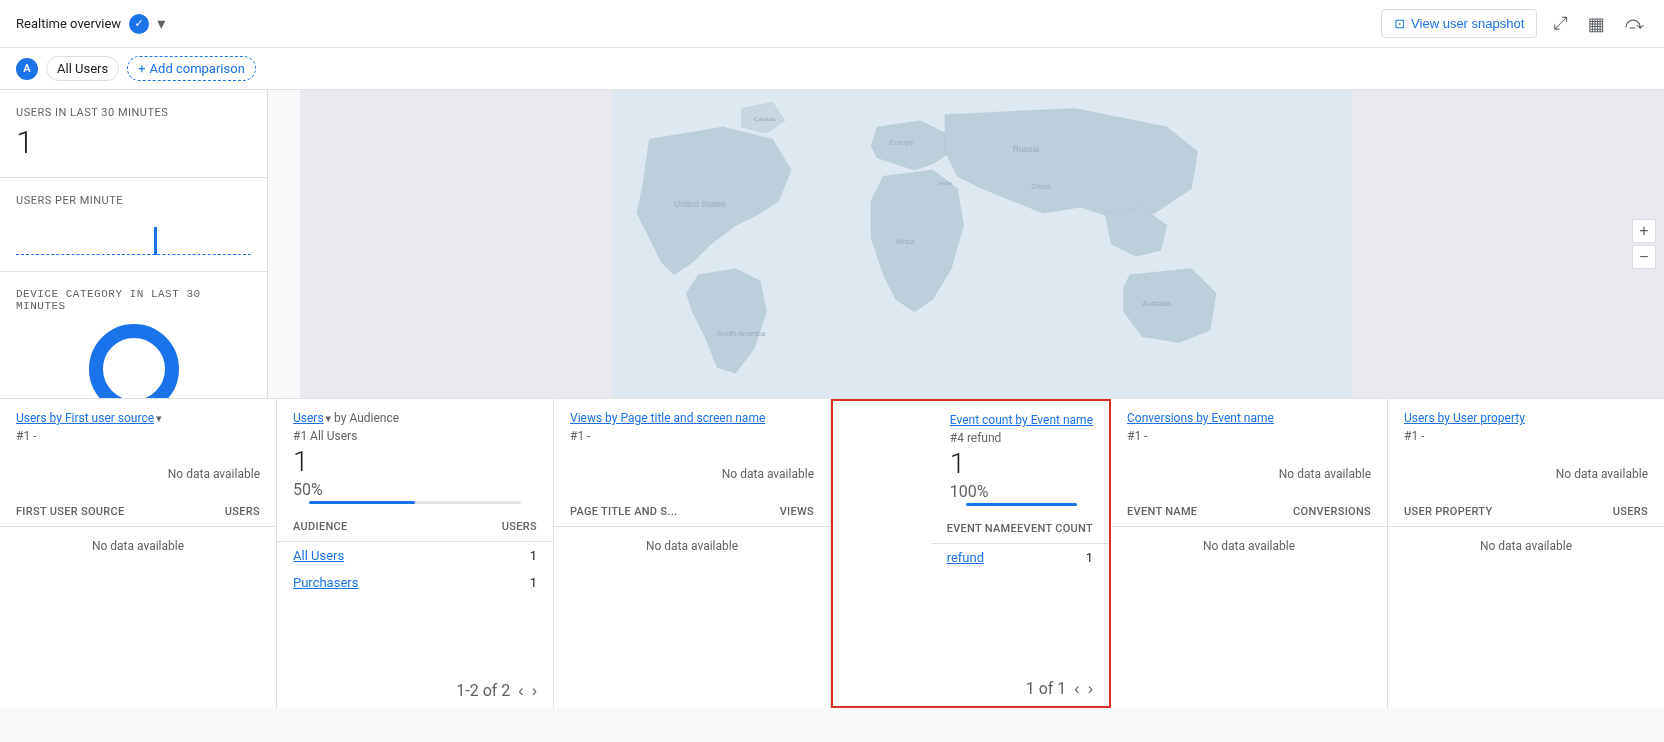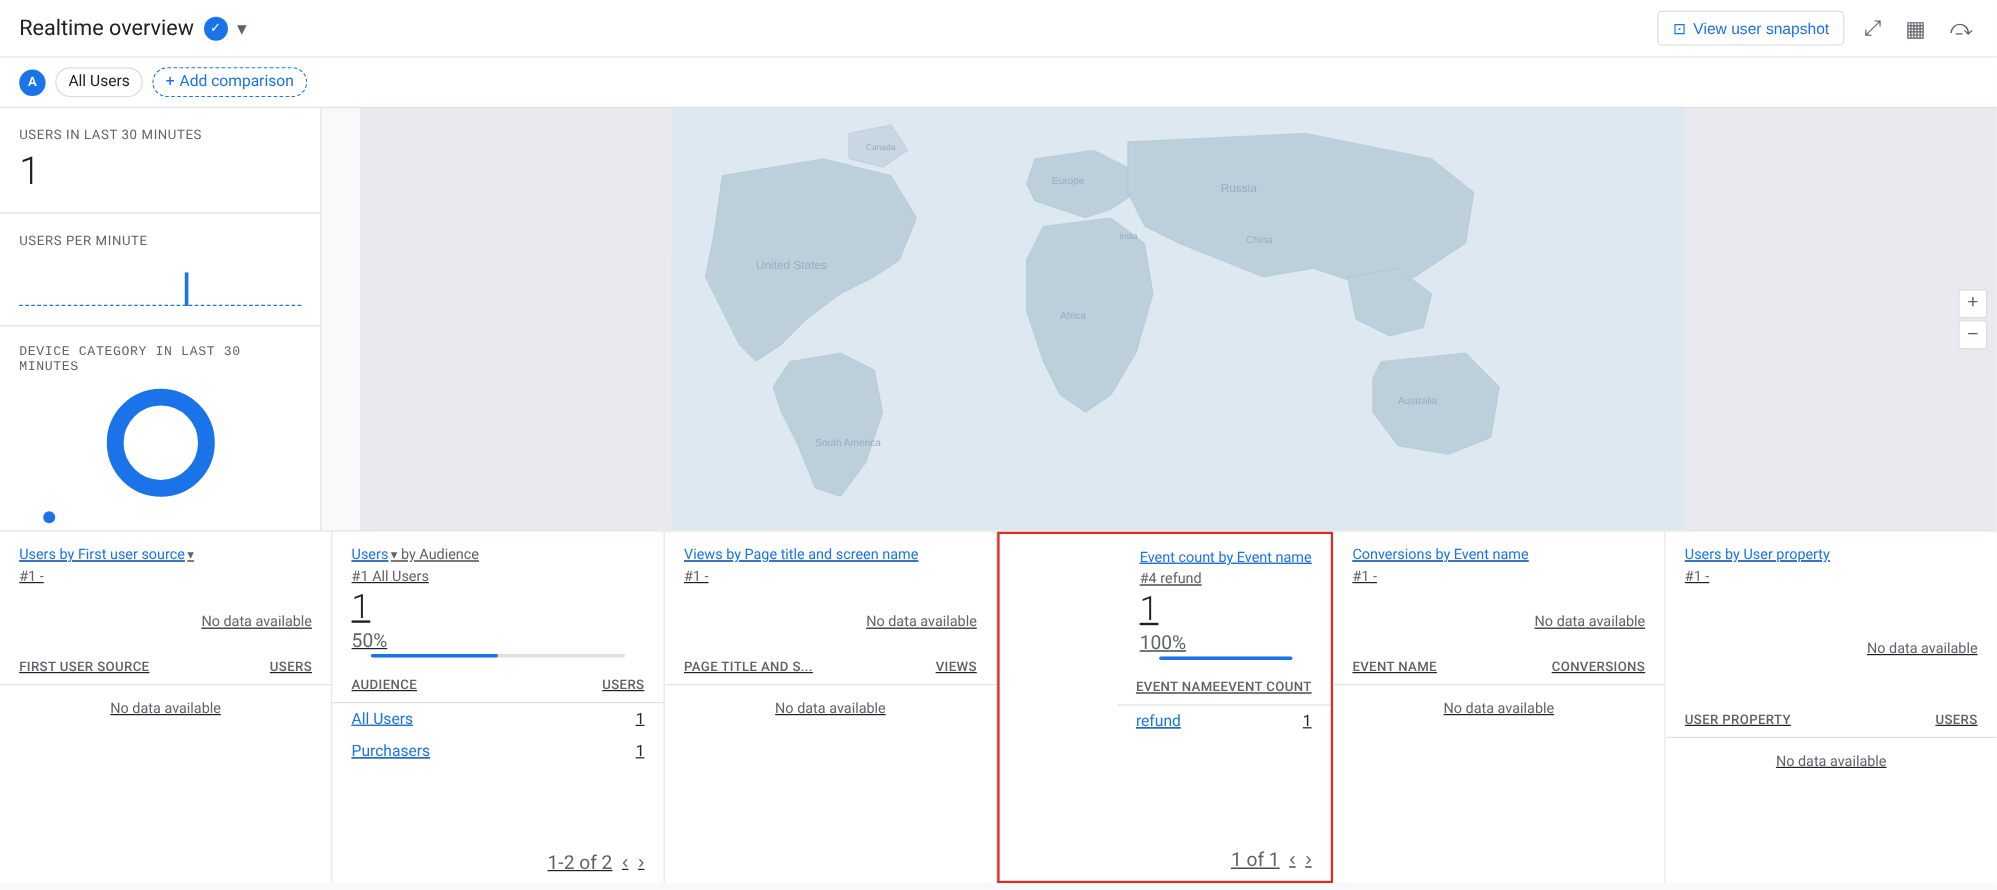--- a/index.html
+++ b/index.html
@@ -5,21 +5,21 @@
     * { box-sizing: border-box; margin: 0; padding: 0; }
     body { font-family: 'Google Sans', Roboto, Arial, sans-serif; background: #f8f9fa; color: #202124; font-size: 13px; overflow: hidden; }
 
     
     .top-bar {
       display: flex; align-items: center; justify-content: space-between;
       padding: 8px 16px; background: #fff; border-bottom: 1px solid #e0e0e0;
       height: 48px;
     }
     .top-bar-left { display: flex; align-items: center; gap: 8px; }
-    .title { font-size: 18px; font-weight: 400; color: #202124; }
+    .title { font-size: 13px; font-weight: 400; color: #202124; }
     .verified-badge {
       width: 20px; height: 20px; border-radius: 50%; background: #1a73e8;
       display: flex; align-items: center; justify-content: center; color: #fff; font-size: 11px;
     }
     .dropdown-arrow { color: #5f6368; font-size: 16px; cursor: pointer; }
     .top-bar-right { display: flex; align-items: center; gap: 12px; }
     .view-snapshot-btn {
       display: flex; align-items: center; gap: 6px;
       border: 1px solid #dadce0; border-radius: 4px; padding: 6px 12px;
       background: #fff; cursor: pointer; font-size: 13px; color: #1a73e8;
@@ -76,29 +76,29 @@
     .legend-dot { width: 10px; height: 10px; border-radius: 50%; background: #1a73e8; }
     .legend-label { font-size: 12px; color: #5f6368; }
     .legend-value { font-size: 12px; font-weight: 400; color: #202124; margin-top: 2px; }
 
     
     .map-area { flex: 1; position: relative; background: #e8eaf0; overflow: hidden; }
 
     
     .bottom-row {
       display: flex; height: 310px; background: #f8f9fa;
-      border-top: 1px solid #e0e0e0; overflow: hidden; text-decoration: underline;
+      border-top: 1px solid #e0e0e0; overflow: hidden;
     }
     .data-card {
       flex: 1; background: #fff; border-right: 1px solid #e0e0e0;
       display: flex; flex-direction: column; padding: 0; overflow: hidden;
       min-width: 0;
     }
     .data-card.highlighted { border: 2px solid #d93025; align-items: flex-end; }
-    .data-card:last-child { border-right: none; gap: 22px; }
+    .data-card:last-child { border-right: none; }
 
     .card-header { padding: 12px 16px 8px; }
     .card-title { font-size: 12px; color: #1a73e8; text-decoration: underline; cursor: pointer; }
     .card-title-plain { font-size: 12px; color: #5f6368; }
     .card-rank { font-size: 12px; color: #5f6368; margin-top: 4px; }
     .card-value { font-size: 28px; font-weight: 300; color: #202124; margin-top: 2px; }
     .card-percent { font-size: 16px; color: #5f6368; margin-top: 2px; }
     .card-bar-container { padding: 0 16px; margin-top: 2px; }
     .card-bar-track { height: 3px; background: #e0e0e0; border-radius: 2px; }
     .card-bar-fill { height: 3px; background: #1a73e8; border-radius: 2px; }
@@ -123,21 +123,21 @@
     .map-controls {
       position: absolute; right: 8px; top: 50%; transform: translateY(-50%);
       display: flex; flex-direction: column; gap: 2px;
     }
     .map-ctrl-btn {
       width: 24px; height: 24px; background: #fff; border: 1px solid #dadce0;
       display: flex; align-items: center; justify-content: center;
       cursor: pointer; font-size: 16px; color: #5f6368; border-radius: 2px;
     }
 
-    .top-section { display: flex; height: 352px; gap: 32px; }
+    .top-section { display: flex; height: 308px; gap: 32px; }
   </style>
 </head>
 <body>
 
 <div class="top-bar">
   <div class="top-bar-left">
     <span class="title">Realtime overview</span>
     <div class="verified-badge">✓</div>
     <span class="dropdown-arrow">▾</span>
   </div>

